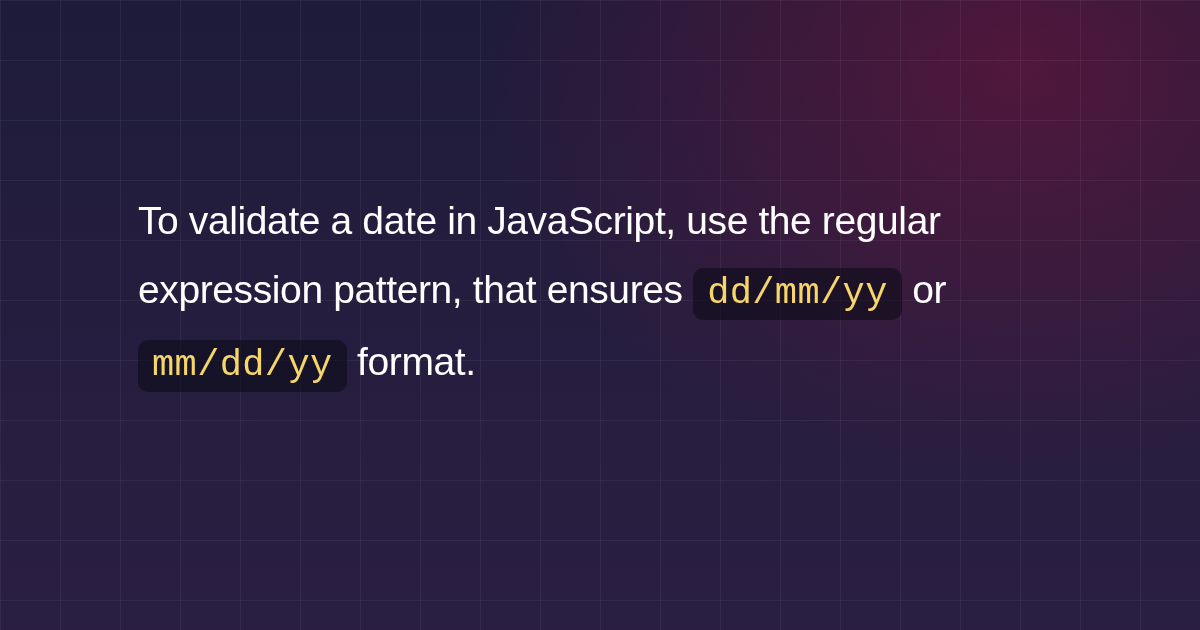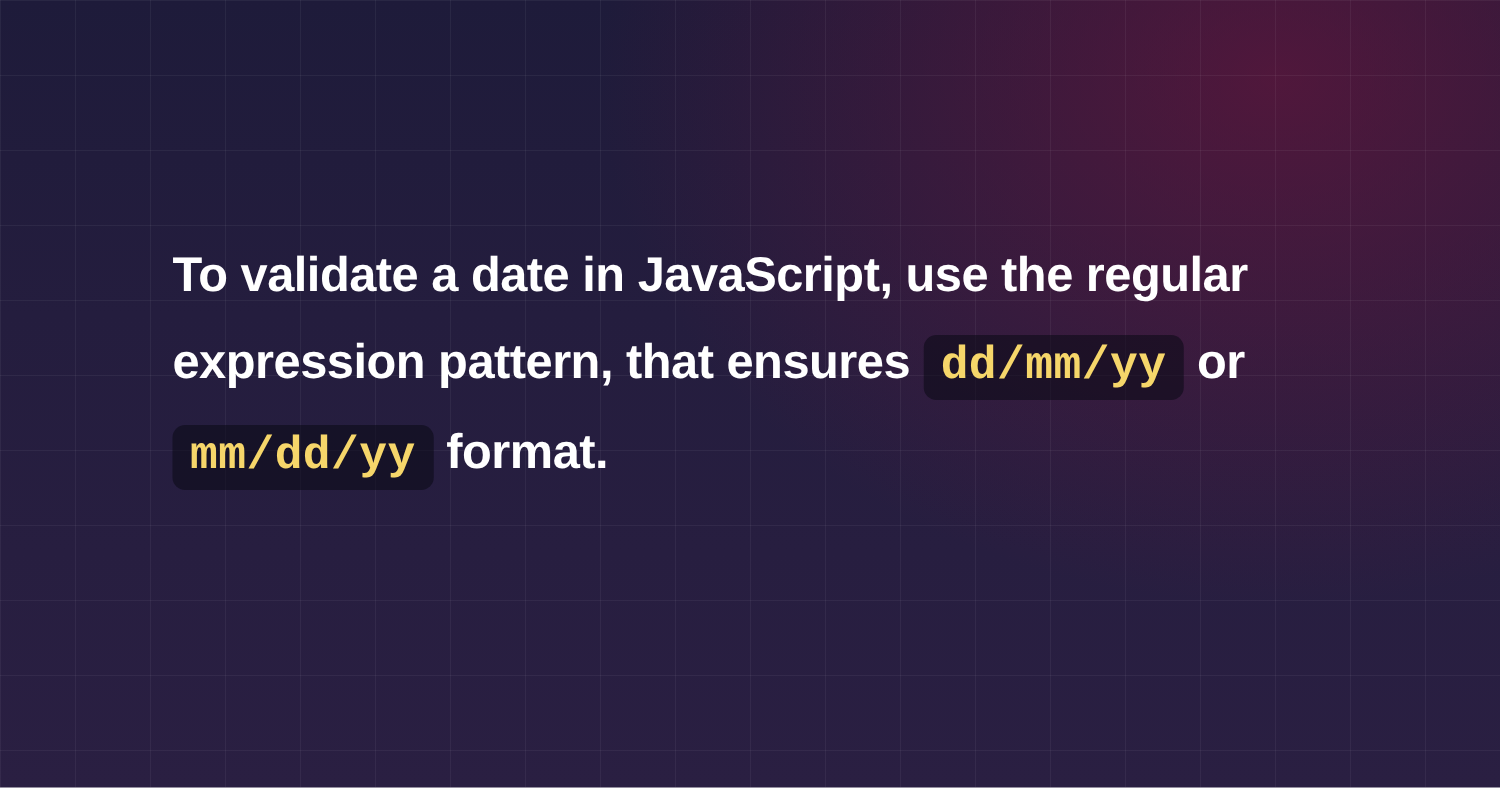--- a/index.html
+++ b/index.html
@@ -21,21 +21,21 @@
     background-position: 0 0;
   }
   .content {
     position: absolute;
     left: 138px;
     right: 110px;
     top: 186px;
     color: #ffffff;
     font-size: 39px;
     line-height: 1.78;
-    font-weight: 700;
+    font-weight: 400;
     letter-spacing: -0.01em;
   }
   .code {
     font-family: "SFMono-Regular", ui-monospace, Menlo, Consolas, "Liberation Mono", monospace;
     background: rgba(10, 10, 20, 0.55);
     color: #f6d66a;
     padding: 4px 14px 6px 14px;
     border-radius: 10px;
     font-size: 37px;
     letter-spacing: 0.01em;

